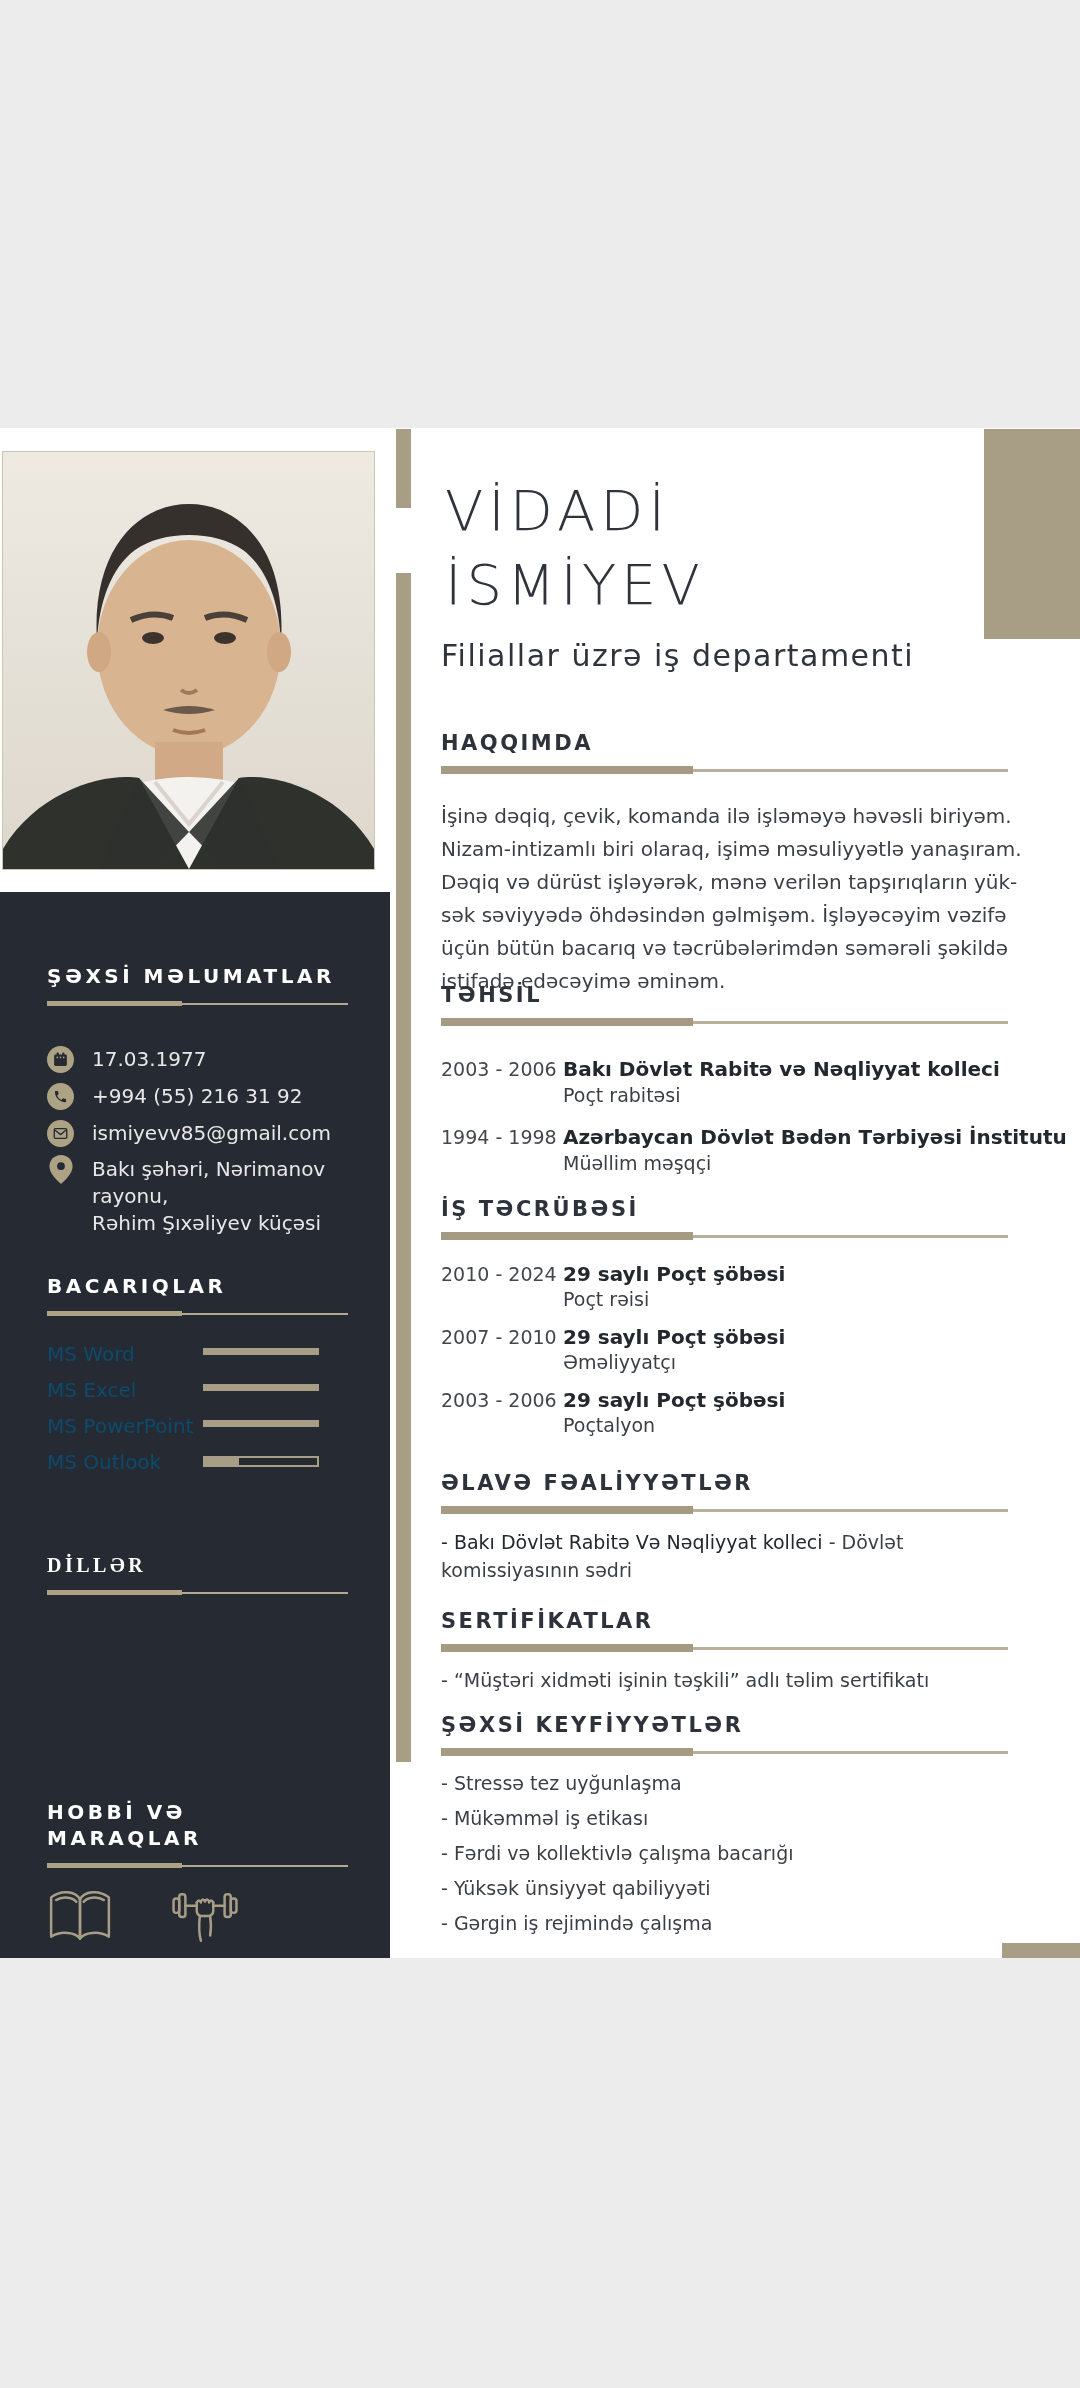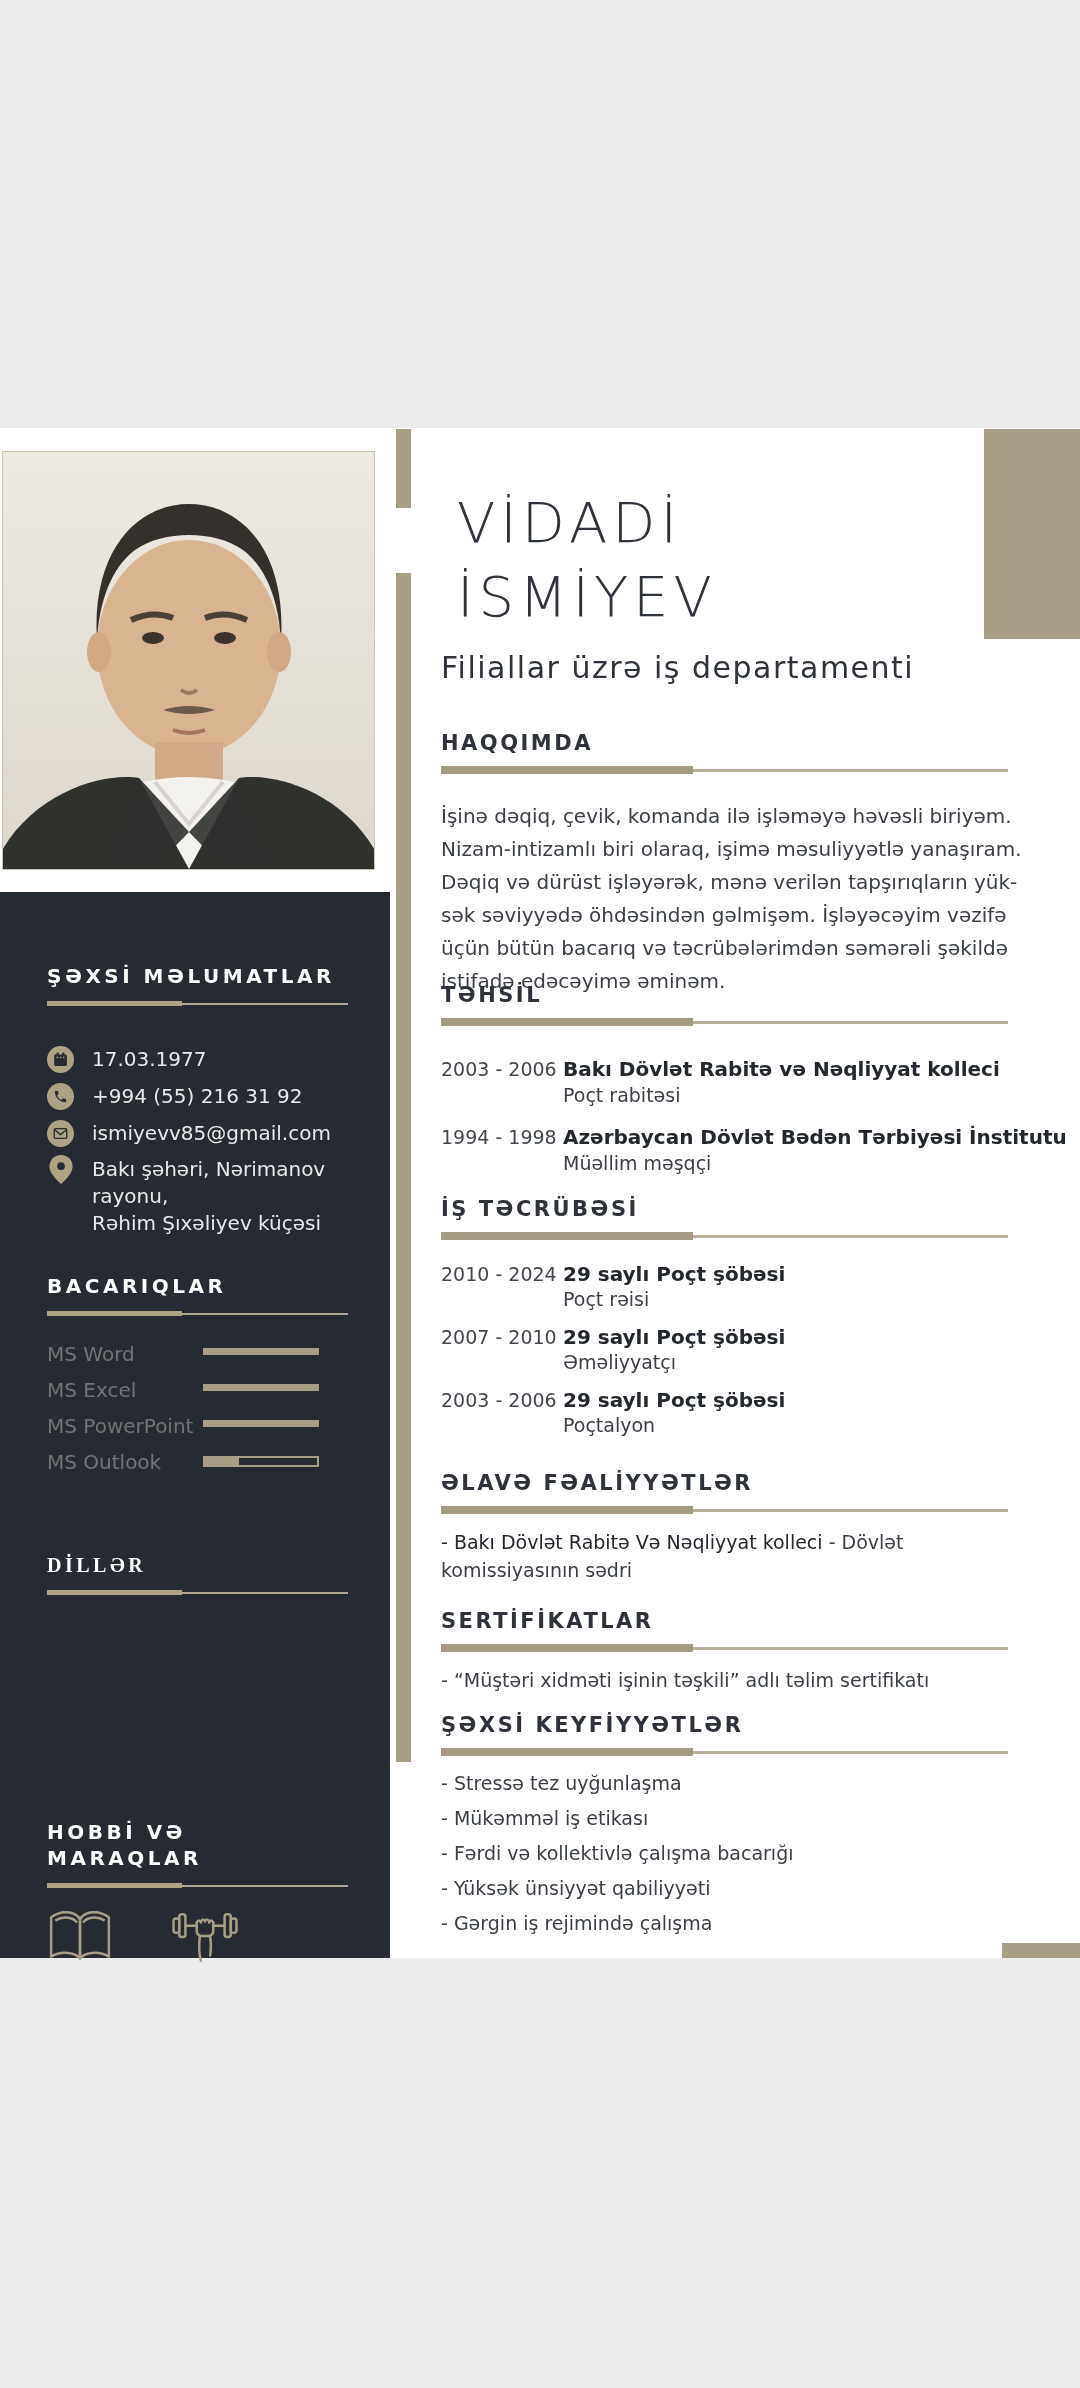--- a/index.html
+++ b/index.html
@@ -13,21 +13,21 @@
   .block-top{left:984px;top:429px;width:96px;height:210px;}
   .block-bottom{left:1002px;top:1943px;width:78px;height:15px;}
 
   
   .photo{position:absolute;left:2px;top:451px;width:373px;height:419px;background:#e7e2da;
          border:1px solid #cdc5b2;box-sizing:border-box;overflow:hidden;}
 
   
   .main-col{position:absolute;left:441px;width:575px;}
   .name{top:470px;}
-  .name h1{margin:16px;font-size:56px;line-height:74px;font-weight:300;letter-spacing:5px;color:#2f343c;}
+  .name h1{margin:4px;font-size:56px;line-height:74px;font-weight:300;letter-spacing:5px;color:#2f343c;}
   .subtitle{margin-top:16px;font-size:30px;letter-spacing:1.5px;color:#2f343c;}
 
   
   .sec-head{font-size:21px;font-weight:700;letter-spacing:2.5px;color:#2e333b;line-height:26px;}
   .rule{position:relative;height:8px;margin-top:10px;}
   .rule .thick{position:absolute;left:0;top:0;width:252px;height:8px;background:#a59b83;}
   .rule .thin{position:absolute;left:252px;right:8px;top:2.5px;height:3px;background:#b9b09c;}
   .s-rule{position:relative;height:5px;margin-top:12px;}
   .s-rule .thick{position:absolute;left:0;top:0;width:135px;height:5px;background:#ada284;}
   .s-rule .thin{position:absolute;left:135px;right:0;top:1.5px;height:2px;background:#b1a88f;}
@@ -63,29 +63,29 @@
   .p-info{top:963px;}
   .contact{position:relative;margin-top:14px;}
   .c-row{position:absolute;left:0;display:flex;align-items:flex-start;}
   .c-ico{width:27px;height:27px;border-radius:50%;background:#ada284;flex:none;
          display:flex;align-items:center;justify-content:center;}
   .c-ico.nobg{background:transparent;border-radius:0;}
   .c-val{margin-left:18px;font-size:20px;line-height:27px;color:#e8e8e8;white-space:pre-line;}
   .skills{top:1273px;}
   .s-rows{margin-top:26px;}
   .s-row{position:relative;height:36px;}
-  .s-label{font-size:20px;line-height:24px;color:#737373;}
+  .s-label{font-size:20px;line-height:24px;color:#0c4a6e;}
   .bar-wrap{position:absolute;top:6px;left:156px;width:116px;}
   .bar{height:7px;background:#a89e86;}
   .bar-track{box-sizing:border-box;width:116px;height:11px;border:2px solid #a89e86;}
   .bar-track .bar{height:100%;}
   .langs{top:1552px;font-family:Liberation Serif, serif;}
   .langs .bar-wrap{left:135px;top:8px;}
   .langs .bar{height:5px;}
-  .hobbies{top:1799px;margin-top:20px;}
+  .hobbies{top:1799px;}
   .hob-icons{margin-top:22px;display:flex;gap:59px;}
 </style>
 </head>
 <body>
 
 <div id="page">
   <div class="content-bg"></div>
   <div class="sidebar-bg"></div>
   <div class="accent accent-a"></div>
   <div class="accent accent-b"></div>

